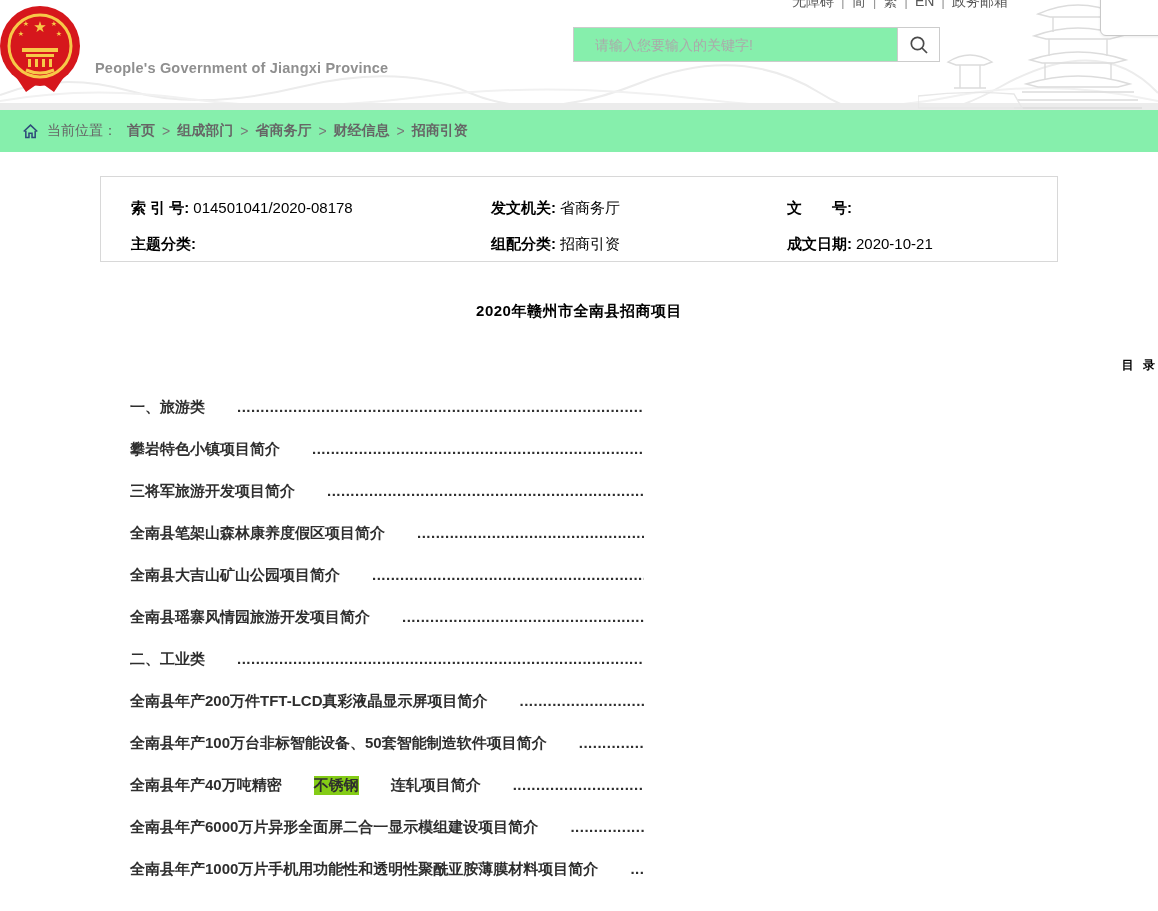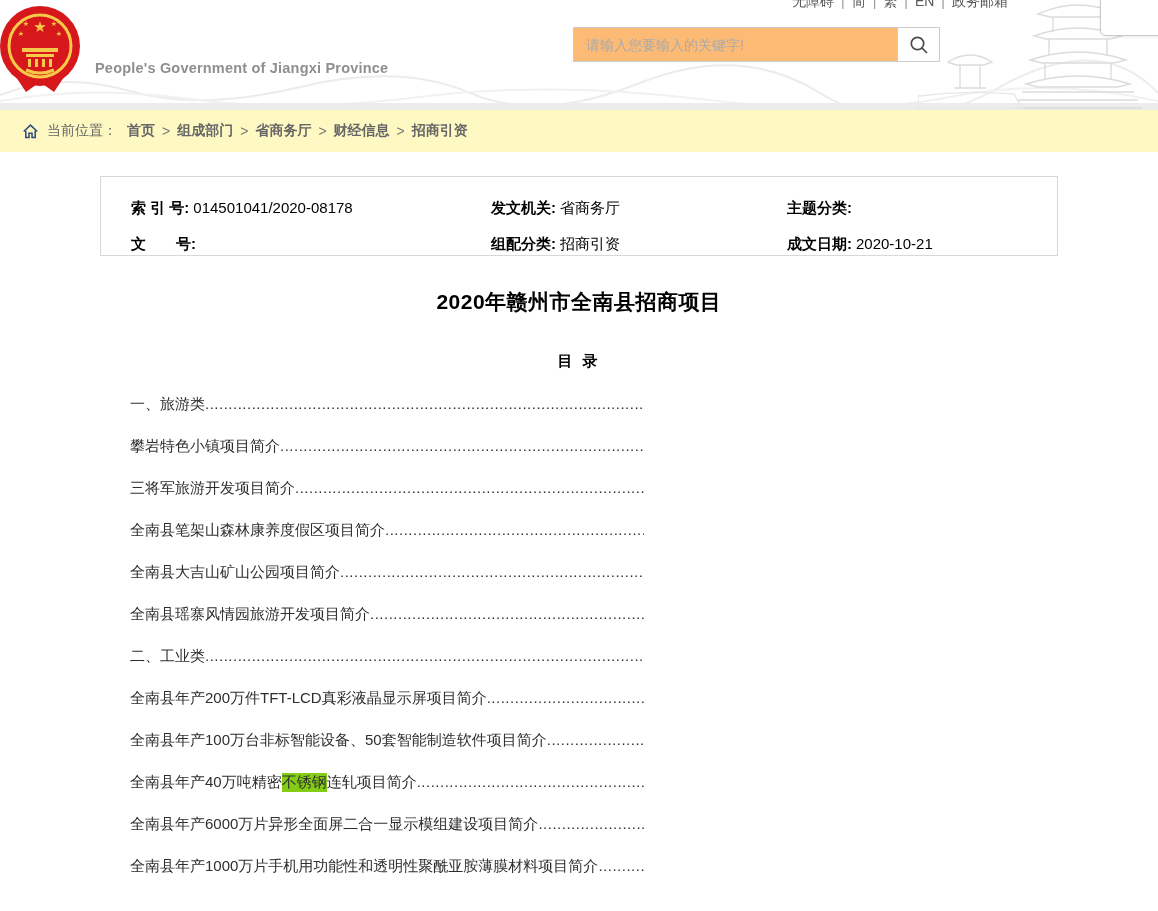--- a/index.html
+++ b/index.html
@@ -16,55 +16,55 @@
     font-size:40px; font-weight:700; color:#c0171c; letter-spacing:1px; white-space:nowrap; }
   .site-sub { position:absolute; left:95px; top:60px; z-index:2;
     font-size:14.5px; font-weight:700; color:#8f8f8f; letter-spacing:0.2px;text-align:right; }
 
   .top-links { position:absolute; top:-7px; right:150px; z-index:3; white-space:nowrap;
     font-size:14px; color:#555; }
   .top-links .lnk { cursor:pointer; }
   .top-links .dv { color:#999; margin:0 7px; }
 
   .searchbar { position:absolute; left:573px; top:27px; width:367px; height:35px; z-index:3;
-    border:1px solid #ccc; background:#fdba74; display:flex; align-items:stretch; }
+    border:1px solid #ccc; background:#86efac; display:flex; align-items:stretch;padding-left:9px; }
   .searchbar input { flex:1; border:none; outline:none; padding:0 12px; font-size:14px;
     color:#333; background:transparent; font-family:inherit; }
   .searchbar input::placeholder { color:#aaa; }
   .search-btn { width:42px; border-left:1px solid #ccc; background:#fff; display:flex;
     align-items:center; justify-content:center; cursor:pointer; }
 
   .corner-box { position:absolute; top:-10px; right:-14px; width:72px; height:46px; z-index:4;
     background:#fff; border:1px solid #c9c9c9; border-radius:6px;
     box-shadow:0 1px 3px rgba(0,0,0,0.08); }
 
   
   .band { width:100%; height:7px; background:#ececec; }
   .crumb-row { height:42px; display:flex; align-items:center; padding-left:22px;
-    font-size:14px; color:#666; background:#fef9c3; }
+    font-size:14px; color:#666; background:#86efac; }
   .crumb-row .home-ic { margin-right:8px; display:flex; align-items:center; }
   .crumb-label { margin-right:10px; }
   .crumb-item { color:#666; cursor:pointer;font-weight:bold; }
   .crumb-sep { margin:0 7px; color:#777; }
 
   
   .meta-box { width:958px; margin:24px auto 0 100px; border:1px solid #d8d8d8;
-    padding:22px 0 0 30px; background:#fff; }
+    padding:22px 0 6px 30px; background:#fff; }
   .meta-grid { display:grid; grid-template-columns:360px 296px 1fr; row-gap:16px; }
   .meta-cell { font-size:15px; color:#000; height:20px; white-space:nowrap; }
   .meta-cell b { font-weight:700; margin-right:4px; }
 
   
-  .doc-title { margin-top:32px; text-align:center; font-size:21px; font-weight:700;
+  .doc-title { margin-top:40px; text-align:center; font-size:15px; font-weight:700;
     color:#000; letter-spacing:0.5px; }
-  .toc-heading { margin-top:36px; text-align:center; font-size:15px; font-weight:700;
+  .toc-heading { margin-top:36px; text-align:right; font-size:12px; font-weight:700;
     color:#000; letter-spacing:3px; }
   .toc { margin:24px 0 0 130px; width:514px; }
   .toc-row { display:flex; align-items:baseline; height:20px; margin-bottom:22px;
-    font-size:15px; font-weight:400; color:#2e2e2e; white-space:nowrap; }
+    font-size:15px; font-weight:700; color:#2e2e2e; white-space:nowrap;gap:32px; }
   .toc-leader { flex:1; overflow:hidden; letter-spacing:0.5px; }
   .hl { background:#84cc16; }
 </style>
 </head>
 <body>
 
 <div class="header">
 
   <svg class="hdr-hills" viewBox="0 0 1158 46" preserveAspectRatio="none">
     <path d="M0,38 Q60,14 130,34 T300,30 T470,36 T640,26 T820,36 T1000,30 T1158,36" fill="none" stroke="#ececec" stroke-width="2"></path>
@@ -148,24 +148,24 @@
 
 <div class="meta-box">
   <div class="meta-grid">
     <div class="meta-cell">
       <b>索 引 号:</b><span>014501041/2020-08178</span>
     </div>
     <div class="meta-cell">
       <b>发文机关:</b><span>省商务厅</span>
     </div>
     <div class="meta-cell">
+      <b>文　　号:</b><span></span>
+    </div>
+    <div class="meta-cell">
       <b>主题分类:</b><span></span>
-    </div>
-    <div class="meta-cell">
-      <b>文　　号:</b><span></span>
     </div>
     <div class="meta-cell">
       <b>组配分类:</b><span>招商引资</span>
     </div>
     <div class="meta-cell">
       <b>成文日期:</b><span>2020-10-21</span>
     </div>
   </div>
 </div>
 

